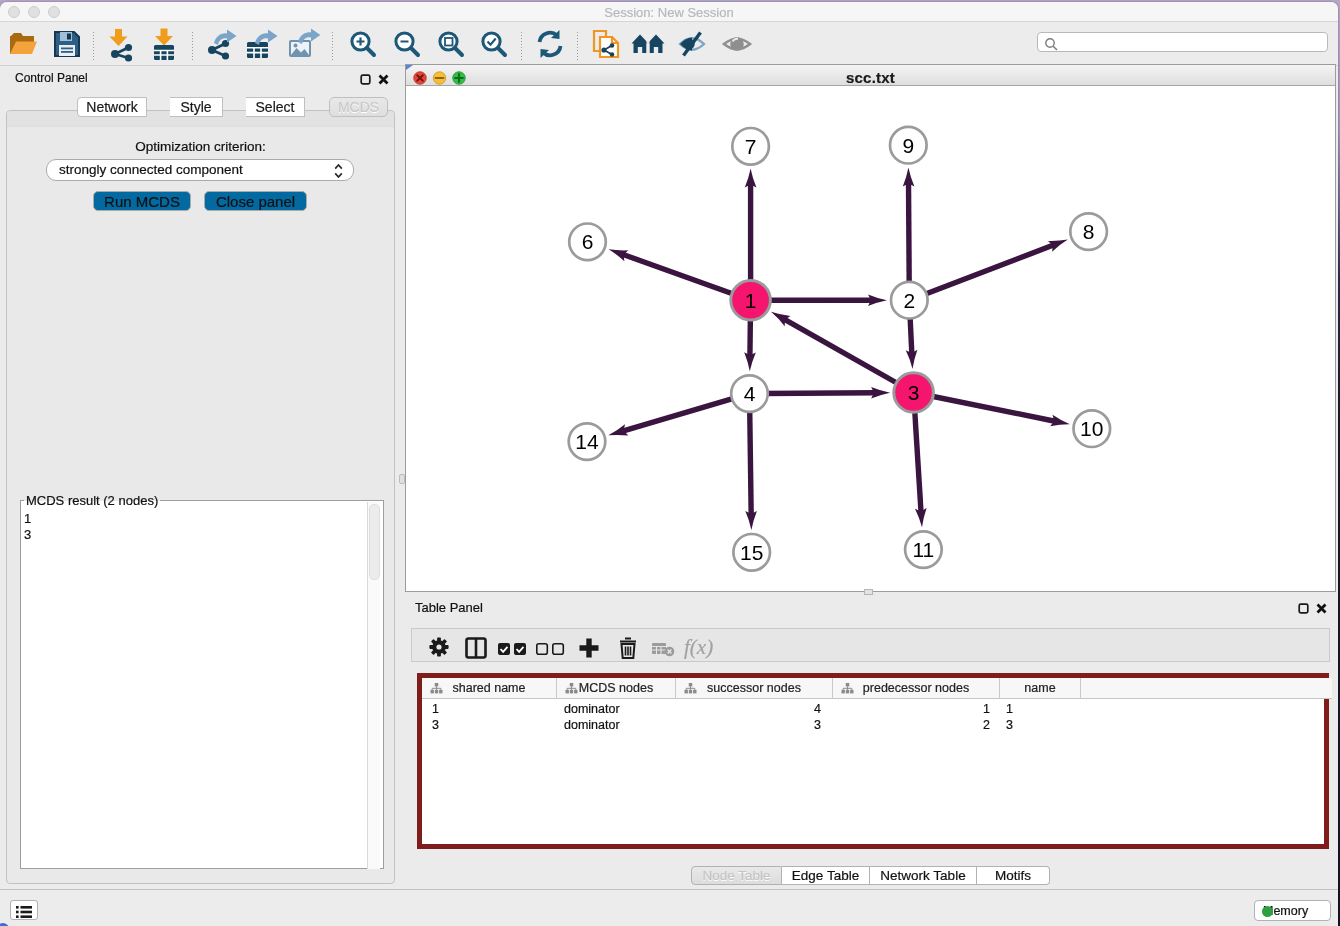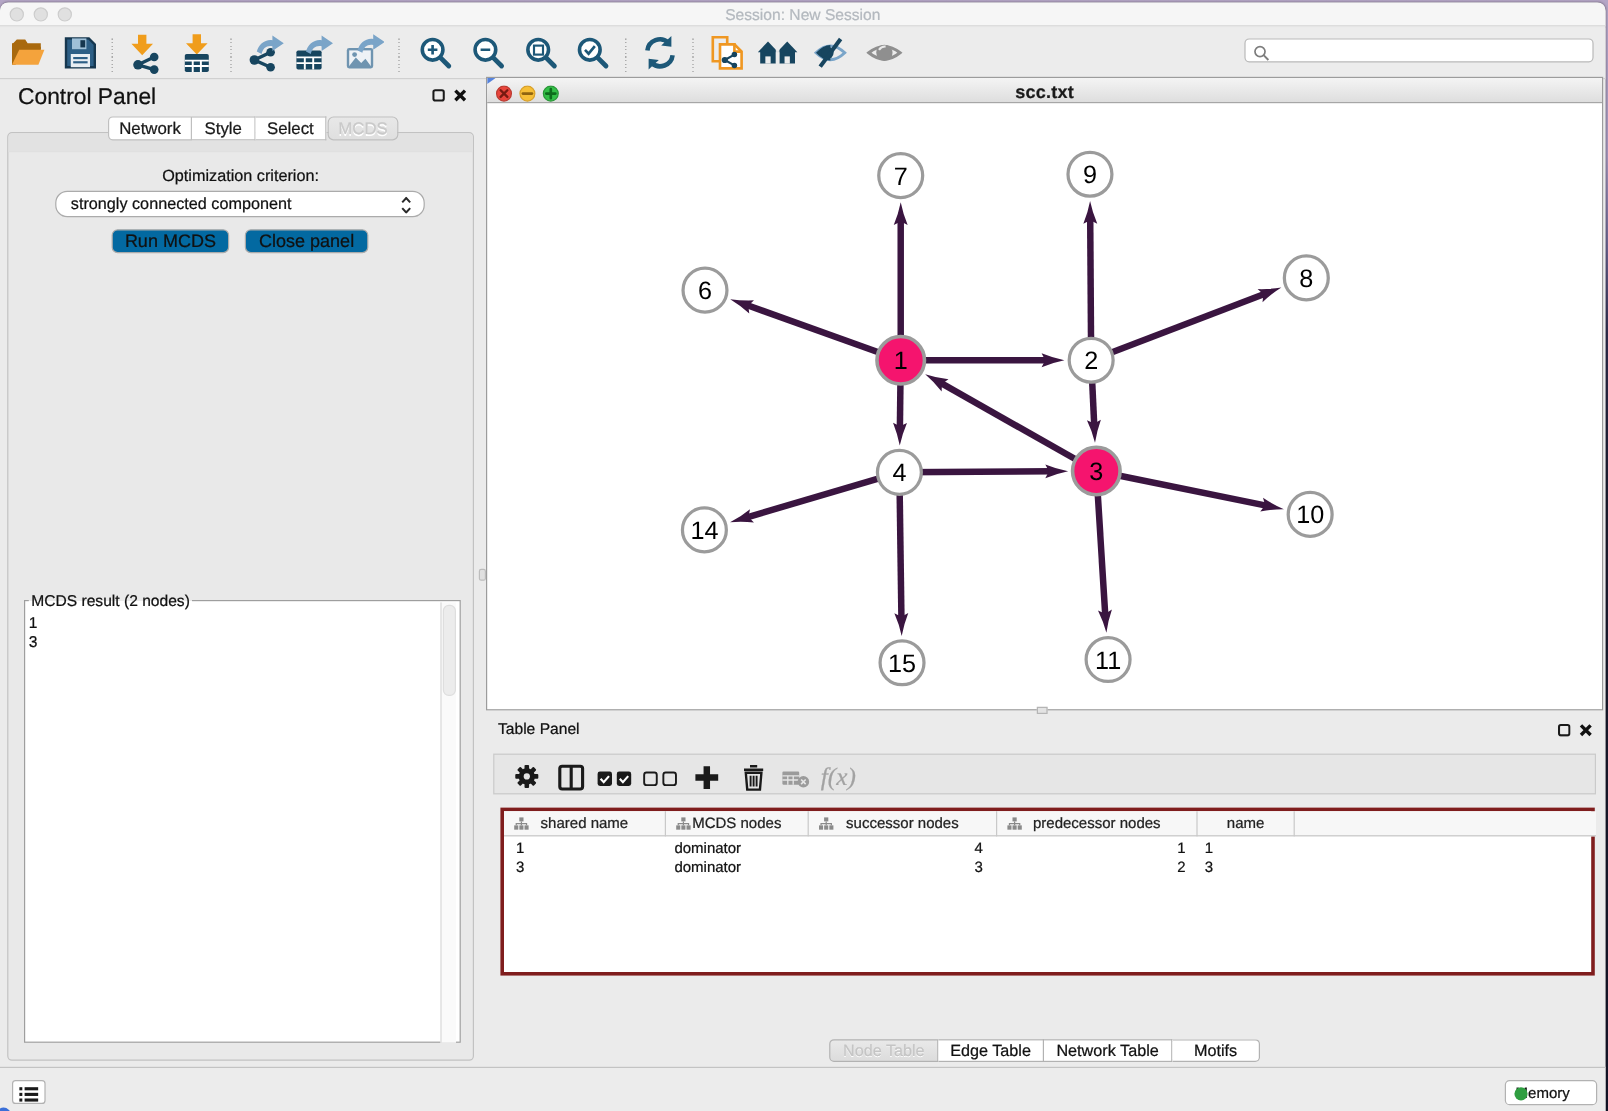--- a/index.html
+++ b/index.html
@@ -26,21 +26,21 @@
     font-size:13px; color:#b4b9bf; }
   
   #toolbar { position:absolute; left:0; top:21px; width:100%; height:43px;
     background:#ececec; border-bottom:1px solid #d0d0d0; }
   .tbi { position:absolute; top:26px; }
   .tsep { position:absolute; top:30px; width:1px; height:28px;
     background-image:repeating-linear-gradient(180deg,#9a9a9a 0 1px,transparent 1px 3px); }
   #searchbox { position:absolute; left:1037px; top:30px; width:291px; height:20px;
     background:#fff; border:1px solid #b9b9b9; border-radius:4px; }
   
-  #cp-title { position:absolute; left:15px; top:69px; font-size:19px; color:#111; }
+  #cp-title { position:absolute; left:15px; top:69px; font-size:12px; color:#111; }
   .tabrow { position:absolute; display:flex; z-index:5; }
   .tab { height:20px; background:#fff; border:1px solid #bfbfbf; border-left:none;
     font-size:14px; color:#1a1a1a; text-align:center; line-height:19px; }
   .tab.first { border-left:1px solid #bfbfbf; border-radius:4px 0 0 4px; }
   .tab.sel { background:linear-gradient(180deg,#e8e8e8,#dfdfdf); color:#c9c9c9;
     text-shadow:0 1px 0 #fff; border-radius:5px; border-left:1px solid #bfbfbf; margin-left:1px; }
   #cp-content { position:absolute; left:6px; top:108px; width:389px; height:774px;
     background:#e9e9e9; border:1px solid #c2c2c2; border-radius:4px; }
   #cp-content:before { content:""; position:absolute; left:0; top:0; width:100%; height:15px;
     background:#e2e2e2; border-bottom:1px solid #dedede; border-radius:4px 4px 0 0; }
@@ -68,22 +68,22 @@
   
   #net-win { position:absolute; left:405px; top:62px; width:931px; height:528px;
     background:#fff; border:1px solid #9c9c9c; }
   #net-title { position:absolute; left:0; top:0; width:100%; height:21px;
     background:linear-gradient(180deg,#f4f4f4,#dedede); border-bottom:1px solid #a6a6a6; }
   #net-title span { display:block; text-align:center; font-size:15px; font-weight:bold; color:#1a1a1a; margin-top:4px; letter-spacing:0.2px; }
   
   #tp-title { position:absolute; left:415px; top:598px; font-size:13px; color:#111; }
   #tp-toolbar { position:absolute; left:411px; top:626px; width:919px; height:34px;
     background:#e6e6e6; border:1px solid #cacaca; }
-  #tp-table { position:absolute; left:417px; top:671px; width:912px; height:140px;
-    background:#fff; border:3px solid #7f1d1d; }
+  #tp-table { position:absolute; left:417px; top:671px; width:912px; height:176px;
+    background:#fff; border:5px solid #7f1d1d; }
   #tp-header { position:absolute; left:0; top:0; width:910px; height:21px;
     background:#f7f7f7; border-bottom:1px solid #c6c6c6; }
   .tpi { position:absolute; top:7px; }
   .hcell { position:absolute; top:0; height:21px; border-right:1px solid #c9c9c9;
     font-size:12.5px; color:#222; text-align:center; line-height:21px; }
   .hcell .hico { position:absolute; left:8px; top:5px; }
   .bcell { position:absolute; font-size:12.5px; color:#111; height:16px; line-height:16px; }
   .btab { height:19px; background:#fff; border:1px solid #b2b2b2; border-left:none;
     font-size:13.5px; color:#111; text-align:center; line-height:17px; }
   .btab.first { border-left:1px solid #b2b2b2; border-radius:4px 0 0 4px;
@@ -247,21 +247,21 @@
     </svg>
   </div>
 
   <div id="cp-title">Control Panel</div>
   <svg class="abs" style="left:360px; top:72px;" width="11" height="11" viewBox="0 0 11 11">
     <rect x="1.2" y="1.2" width="8.6" height="8.6" rx="1.5" fill="none" stroke="#1a1a1a" stroke-width="1.7"></rect>
   </svg>
   <svg class="abs" style="left:377px; top:71px;" width="13" height="13" viewBox="0 0 13 13">
     <path d="M2.5 2.5 L10.5 10.5 M10.5 2.5 L2.5 10.5" stroke="#111" stroke-width="2.8"></path>
   </svg>
-  <div class="tabrow" style="left:90px; top:95px;">
+  <div class="tabrow" style="left:77px; top:95px;gap:23px;">
     <div class="tab first" style="width:70px;">Network</div>
     <div class="tab" style="width:53px;">Style</div>
     <div class="tab" style="width:59px;">Select</div>
     <div class="tab sel" style="width:59px;">MCDS</div>
   </div>
   <div id="cp-content">
     <div id="opt-label">Optimization criterion:</div>
     <div id="opt-select">strongly connected component
   <svg style="position:absolute; right:10px; top:4px;" width="9" height="14" viewBox="0 0 9 14">
     <path d="M1.2 4.6 L4.5 1 L7.8 4.6" fill="none" stroke="#2a2a2a" stroke-width="1.7"></path>

